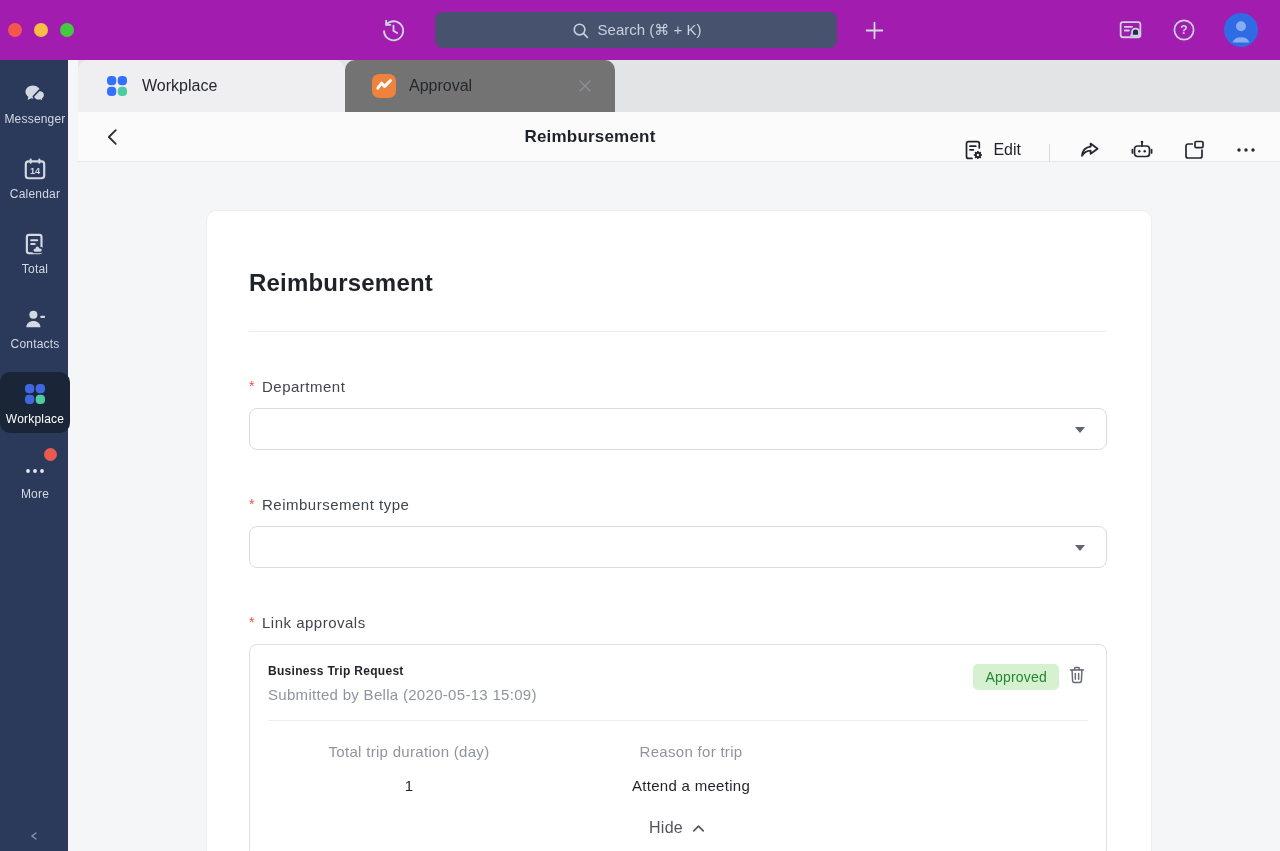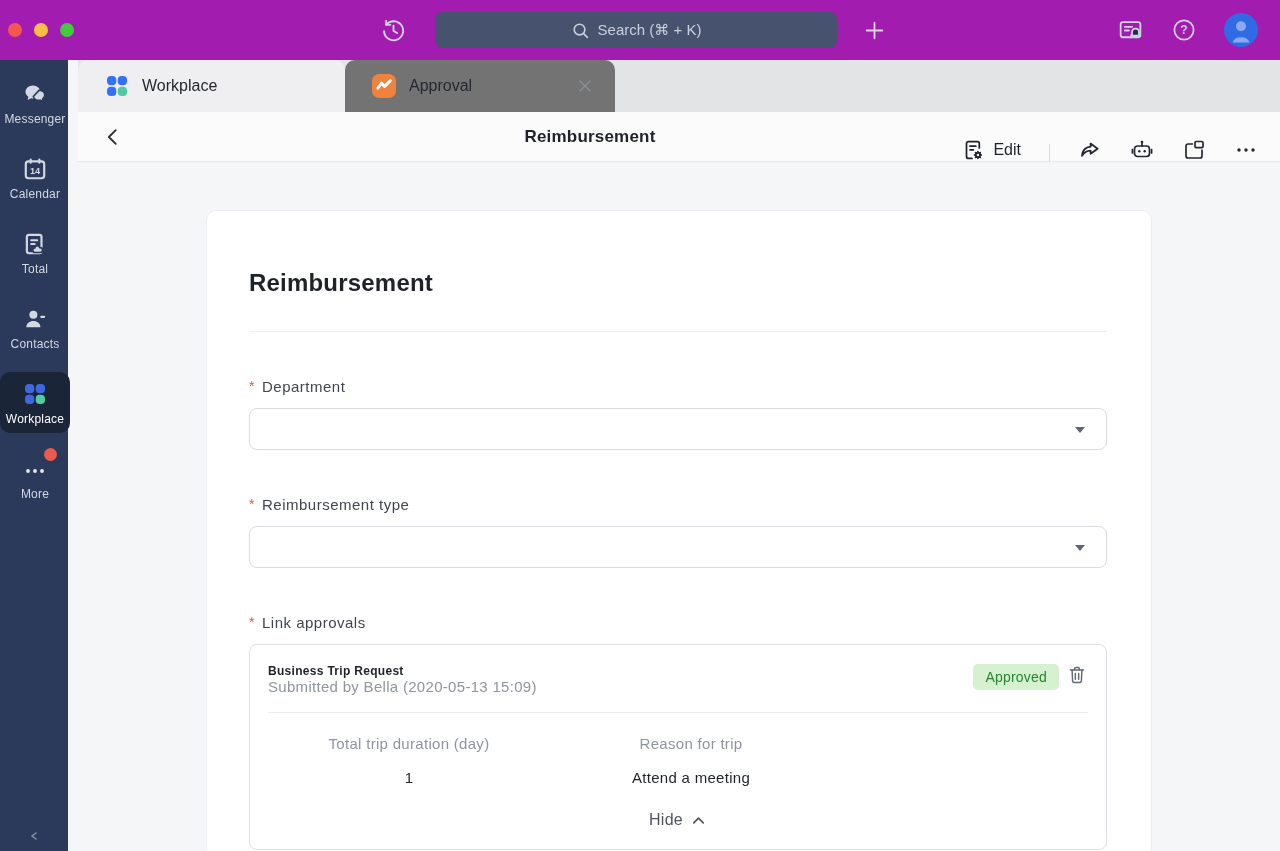--- a/index.html
+++ b/index.html
@@ -59,21 +59,21 @@
   .field-label { font-size:15px; color:#41464e; letter-spacing:.5px; margin-bottom:13px; }
   .req { color:#f54a45; margin-right:7px; font-size:14px; vertical-align:1px; }
   .select { height:42px; border:1px solid #d8dbdf; border-radius:8px; background:#fff; position:relative; cursor:pointer; }
   .caret { position:absolute; right:21px; top:18px; width:0; height:0;
     border-left:5.5px solid transparent; border-right:5.5px solid transparent; border-top:6.5px solid #5f666f; }
 
   .linked-card { border:1px solid #dde0e4; border-radius:8px; padding:0 18px; cursor:pointer; }
   .linked-head { display:flex; align-items:flex-start; padding-top:19px; }
   .linked-titles { flex:1; }
   .linked-title { font-size:12px; font-weight:700; color:#1f2329; letter-spacing:.3px; }
-  .linked-sub { font-size:15px; color:#8f959e; letter-spacing:.3px; }
+  .linked-sub { font-size:15px; color:#8f959e; margin-top:8px; letter-spacing:.3px; }
   .badge-wrap { display:flex; gap:7px; margin-top:0; }
   .status-badge { background:#d6f1cf; color:#268633; font-size:14px; padding:5px 12px; border-radius:5px; letter-spacing:.2px; }
   .trash-btn { width:22px; height:22px; color:#646a73; cursor:pointer; }
   .linked-hr { height:1px; background:#ebedf0; margin-top:17px; }
   .linked-details { display:flex; padding-top:22px; }
   .det-col { width:282px;text-align:center; }
   .det-label { font-size:15px; color:#8f959e; letter-spacing:.3px; }
   .det-value { font-size:15px; color:#1f2329; margin-top:17px; letter-spacing:.3px; }
   .hide-row { display:flex; justify-content:center; align-items:center; gap:7px;
     padding:25px 0 20px; color:#51565e; font-size:16px; cursor:pointer; letter-spacing:.3px; }

